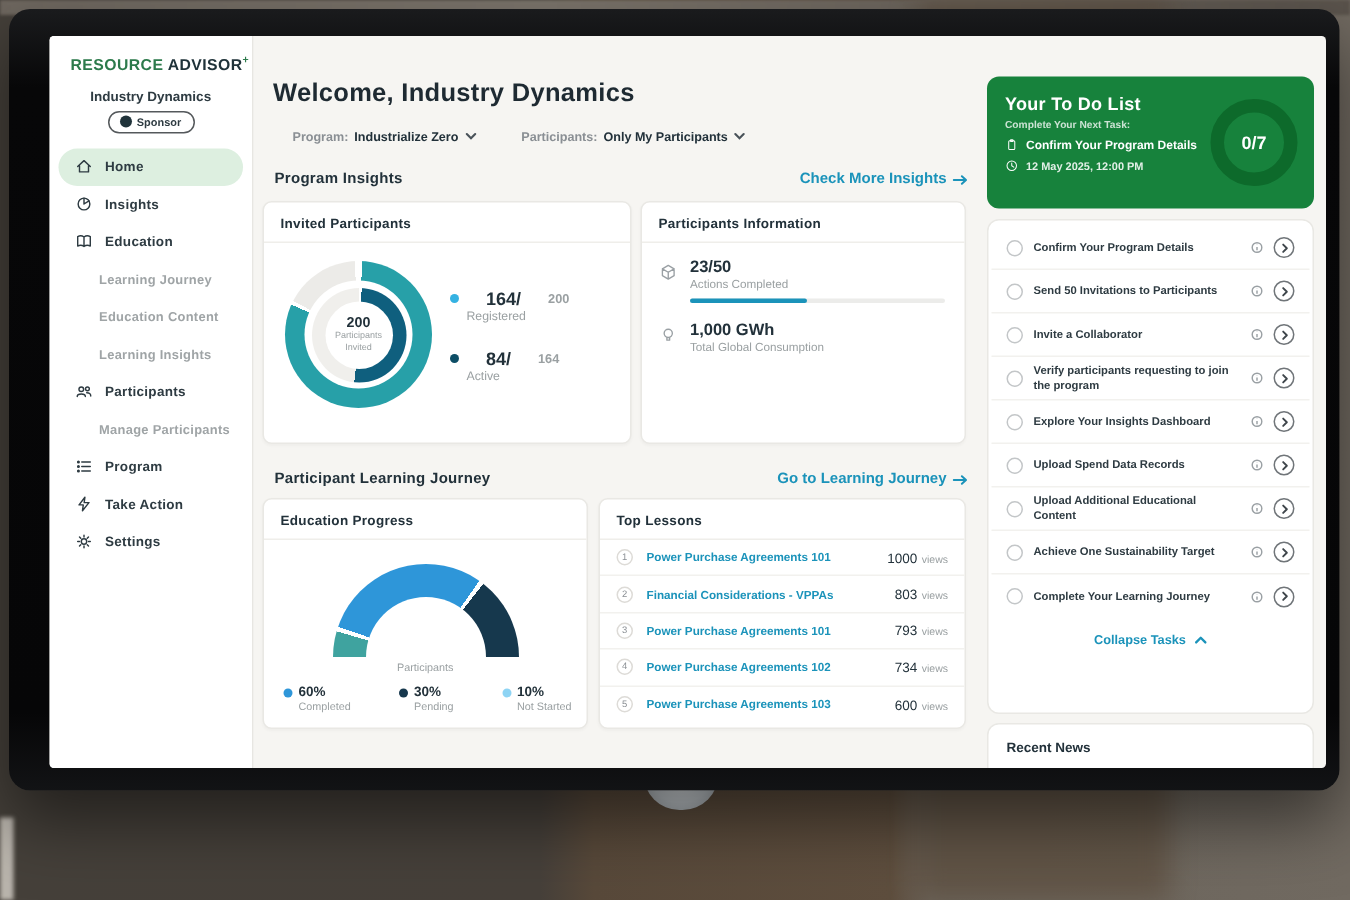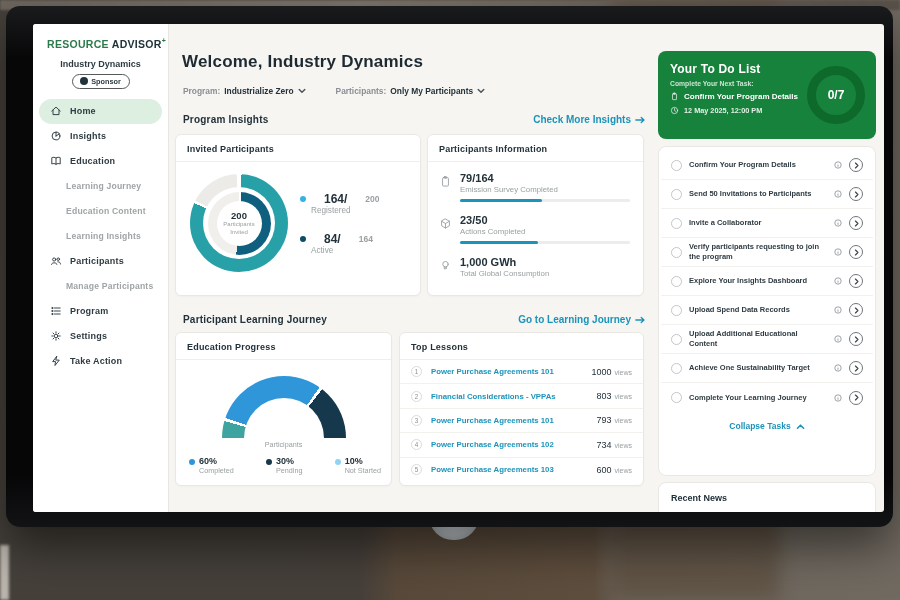--- a/index.html
+++ b/index.html
@@ -35,21 +35,21 @@
   .badge span { font-size:7.3px; font-weight:700; color:#2e3b42; }
   .nav { margin-top:10px; }
   .nav-item { display:flex; align-items:center; gap:8px; height:25px; padding-left:11px; margin:0 6px;
     border-radius:13px; color:#2e3b42; font-size:9px; font-weight:700; letter-spacing:.2px; cursor:pointer; white-space:nowrap; }
   .nav-item.active { background:#ddefe0; }
   .nav-item.sub { padding-left:27px; color:#9fa4a6; font-weight:600; font-size:8.6px; }
   .nav-item svg { width:12px; height:12px; flex:none; stroke:#2e3b42; fill:none; stroke-width:1.6; stroke-linecap:round; stroke-linejoin:round; }
   
   .main { position:absolute; left:136px; top:0; width:486px; height:488px; }
   .welcome { position:absolute; left:13px; top:28px; font-size:17px; font-weight:800; color:#1e2a32; letter-spacing:.2px; }
-  .filters { position:absolute; left:14px; top:62px; display:flex; gap:30px; align-items:center; }
+  .filters { position:absolute; left:26px; top:62px; display:flex; gap:30px; align-items:center; }
   .filter { display:flex; align-items:center; gap:4px; font-size:8.4px; }
   .filter .lab { color:#8a8f94; font-weight:600; }
   .filter .val { color:#22313a; font-weight:800; }
   .chev { width:8px; height:8px; stroke:#4a535a; fill:none; stroke-width:1.8; stroke-linecap:round; }
   .sec-head { position:absolute; left:14px; right:10px; display:flex; justify-content:space-between; align-items:flex-end; }
   .sec-title { font-size:10px; font-weight:800; color:#22313a; letter-spacing:.2px; }
   .sec-link { display:flex; align-items:center; gap:4px; font-size:10px; font-weight:700; color:#1b93ba; cursor:pointer; }
   .arrow { width:10px; height:8px; stroke:#1b93ba; fill:none; stroke-width:1.6; stroke-linecap:round; stroke-linejoin:round; }
   .card { position:absolute; background:#fff; border:1px solid #e9e8e4; border-radius:6px; box-shadow:0 1px 2px rgba(0,0,0,.03); }
   .card-title { font-size:9px; font-weight:800; color:#22313a; padding:9px 11px 7px; border-bottom:1px solid #efeeea; letter-spacing:.2px; }
@@ -187,30 +187,30 @@
         <svg viewBox="0 0 20 20">
               <path d="M7.5 5 H17 M7.5 10 H17 M7.5 15 H17"></path>
               <circle cx="3.8" cy="5" r=".9" fill="#2e3b42"></circle>
               <circle cx="3.8" cy="10" r=".9" fill="#2e3b42"></circle>
               <circle cx="3.8" cy="15" r=".9" fill="#2e3b42"></circle>
             </svg>
         <span>Program</span>
       </div>
       <div class="nav-item">
         <svg viewBox="0 0 20 20">
+              <path d="M11 2.5 L4.5 11 H9.2 L8.3 17.5 L15.5 8.5 H10.2 Z"></path>
+            </svg>
+        <span>Take Action</span>
+      </div>
+      <div class="nav-item">
+        <svg viewBox="0 0 20 20">
               <circle cx="10" cy="10" r="3"></circle>
               <path d="M10 3 V5 M10 15 V17 M3 10 H5 M15 10 H17 M5 5 l1.4 1.4 M13.6 13.6 L15 15 M15 5 l-1.4 1.4 M6.4 13.6 L5 15"></path>
             </svg>
         <span>Settings</span>
-      </div>
-      <div class="nav-item">
-        <svg viewBox="0 0 20 20">
-              <path d="M11 2.5 L4.5 11 H9.2 L8.3 17.5 L15.5 8.5 H10.2 Z"></path>
-            </svg>
-        <span>Take Action</span>
       </div>
     </div>
   </div>
 
   <div class="main">
     <div class="welcome">Welcome, Industry Dynamics</div>
 
     <div class="filters">
       <div class="filter">
         <span class="lab">Program:</span>
@@ -271,33 +271,20 @@
           </div>
         </div>
       </div>
     </div>
 
     <div class="card" style="left:258px; top:110px; width:217px; height:162px;">
       <div class="card-title">Participants Information</div>
       <div class="info-body">
         <div class="metric">
           <svg viewBox="0 0 20 20">
-                <rect x="5.5" y="4" width="9" height="13" rx="1.5"></rect>
-                <rect x="8" y="2.5" width="4" height="2.5" rx="1"></rect>
-              </svg>
-          <div class="mc">
-            <div class="mv">79/164</div>
-            <div class="ml">Emission Survey Completed</div>
-            <div class="bar">
-                  <div class="fill" style="width:48%;"></div>
-                </div>
-          </div>
-        </div>
-        <div class="metric">
-          <svg viewBox="0 0 20 20">
                 <path d="M10 3 L16 6.5 V13.5 L10 17 L4 13.5 V6.5 Z M4 6.5 L10 10 L16 6.5 M10 10 V17"></path>
               </svg>
           <div class="mc">
             <div class="mv">23/50</div>
             <div class="ml">Actions Completed</div>
             <div class="bar">
                   <div class="fill" style="width:46%;"></div>
                 </div>
           </div>
         </div>

